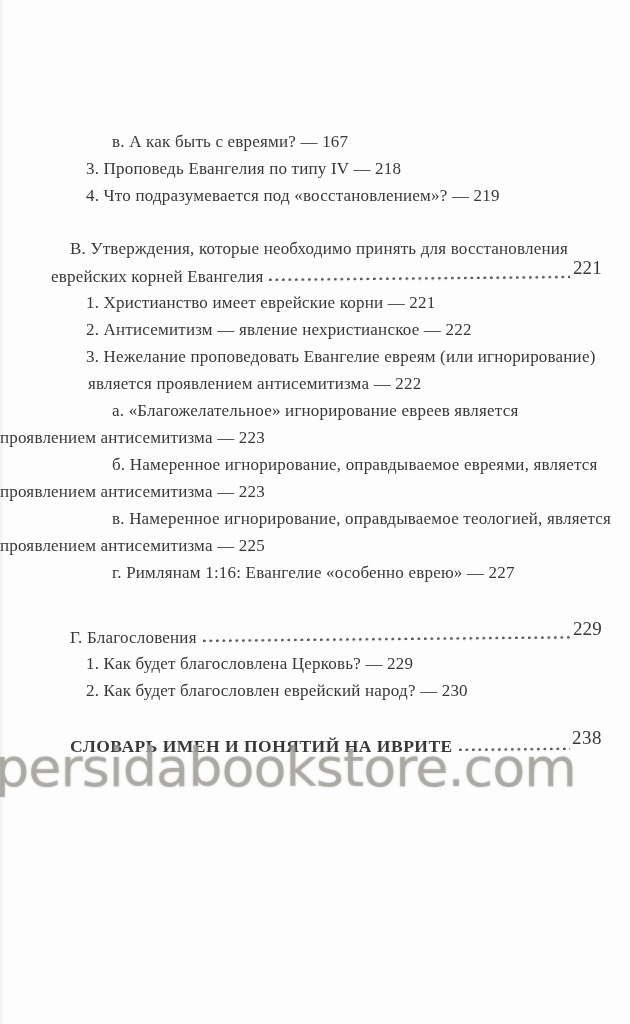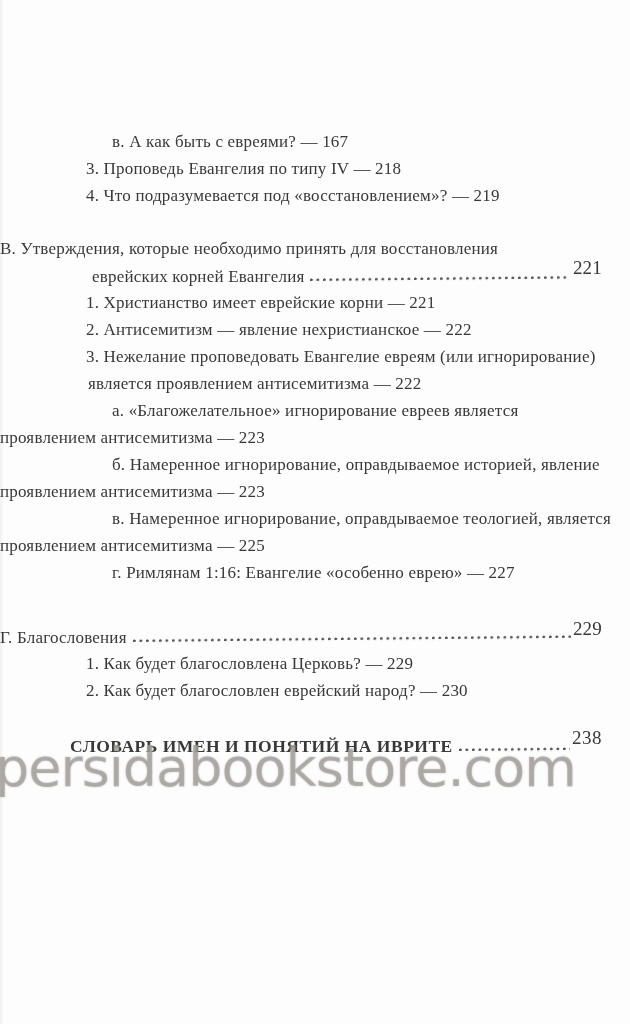--- a/index.html
+++ b/index.html
@@ -37,22 +37,22 @@
     display: flex;
     align-items: baseline;
     height: 27px;
     line-height: 27px;
     font-size: 17px;
     letter-spacing: 0.2px;
     white-space: nowrap;
   }
   .label { flex: 0 0 auto; }
   
-  .lvl-a        { }
-  .lvl-a-cont   { padding-left: 92px; }
+  .lvl-a        { padding-left: 70px; }
+  .lvl-a-cont   { padding-left: 51px; }
   .lvl-num      { padding-left: 86px; }
   .lvl-num-cont { padding-left: 88px; }
   .lvl-sub      { padding-left: 112px; }
   .lvl-sub-cont { }
   .lvl-top      { padding-left: 70px; }
   
   .gap-section  { margin-top: 26px; }
   .gap-big      { margin-top: 37px; justify-content: space-between; }
   .gap-heading  { margin-top: 29px; }
   .gap-heading2 { margin-top: 28px; }
@@ -128,21 +128,21 @@
       <div class="row lvl-num-cont">
         <span class="label">является проявлением антисемитизма — 222</span>
       </div>
       <div class="row lvl-sub">
         <span class="label">а. «Благожелательное» игнорирование евреев является</span>
       </div>
       <div class="row lvl-sub-cont">
         <span class="label">проявлением антисемитизма — 223</span>
       </div>
       <div class="row lvl-sub">
-        <span class="label">б. Намеренное игнорирование, оправдываемое историей, явление</span>
+        <span class="label">б. Намеренное игнорирование, оправдываемое евреями, является</span>
       </div>
       <div class="row lvl-sub-cont">
         <span class="label">проявлением антисемитизма — 223</span>
       </div>
       <div class="row lvl-sub">
         <span class="label">в. Намеренное игнорирование, оправдываемое теологией, является</span>
       </div>
       <div class="row lvl-sub-cont">
         <span class="label">проявлением антисемитизма — 225</span>
       </div>

